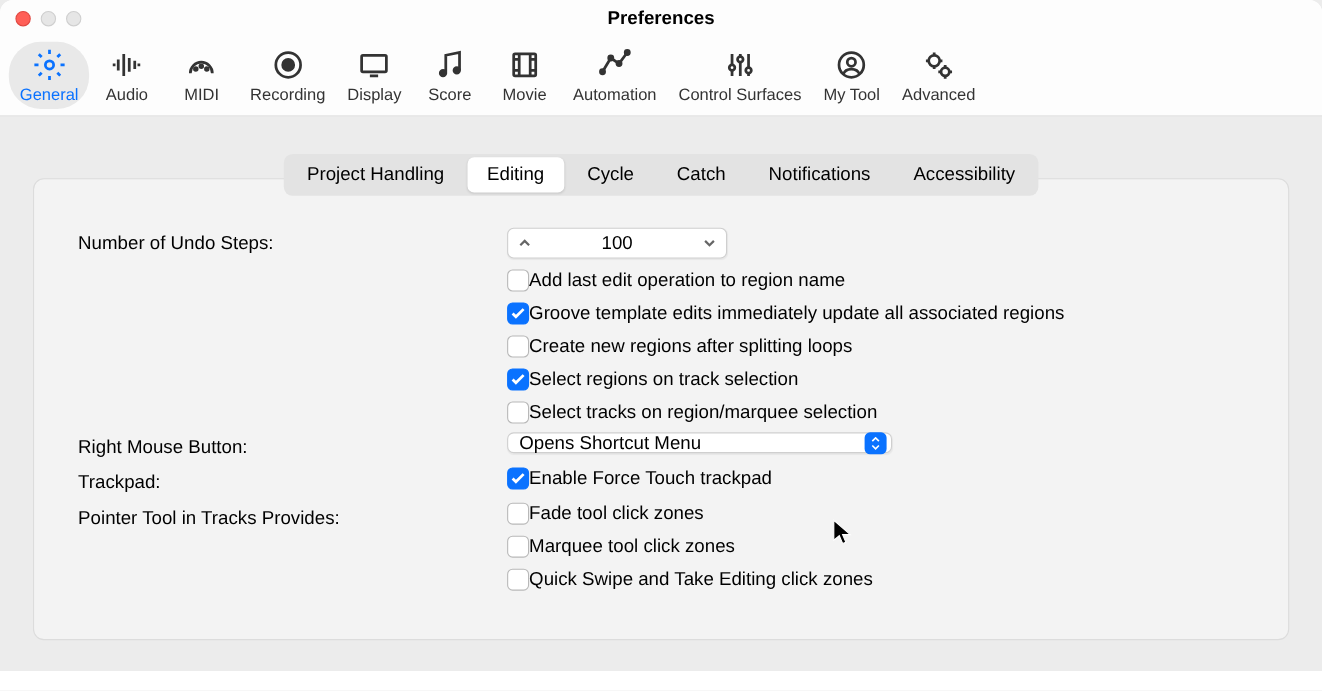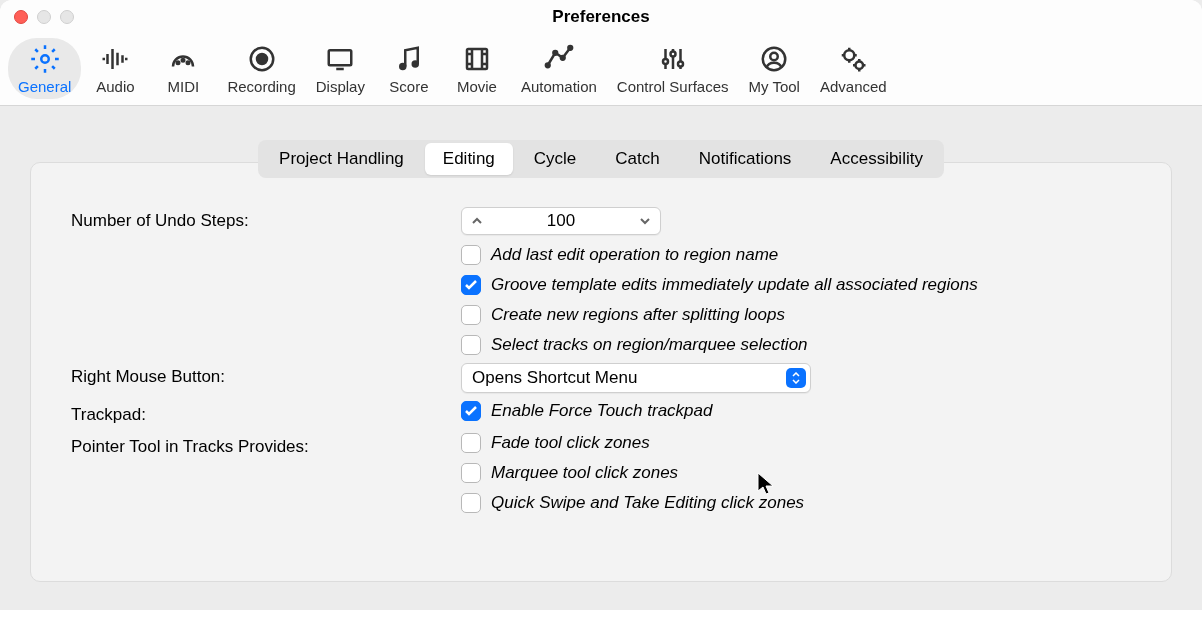--- a/index.html
+++ b/index.html
@@ -141,43 +141,41 @@
       cursor: default;
     }
     .stepper .sval {
       flex: 1;
       text-align: center;
       font-size: 17px;
     }
     .chkrow {
       display: flex;
       align-items: center;
-      gap: 10px;
-      font-style: italic;
     }
     .chk {
       width: 20px; height: 20px;
       border: 1px solid #b8b8b8;
       border-radius: 5px;
       background: #fff;
       display: flex; align-items: center; justify-content: center;
       flex-shrink: 0;
     }
     .chk.on {
       background: #0a72ff;
       border-color: #0a72ff;
     }
     .chk.on svg { stroke: #fff; }
     .select {
       display: inline-flex;
       align-items: center;
       background: #fff;
       border: 1px solid #cfcfcf;
       border-radius: 6px;
-      height: 30px;
+      height: 19px;
       width: 350px;
       padding: 0 4px 0 10px;
       justify-content: space-between;
       box-shadow: 0 1px 1px rgba(0,0,0,0.05);
     }
     .select .sdrop {
       width: 20px; height: 20px;
       background: #0a72ff;
       border-radius: 5px;
       display: flex; flex-direction: column;
@@ -357,20 +355,28 @@
                   <path d="M2 6l3 3 7-7"></path>
                 </svg>
             </div>
             <span>Groove template edits immediately update all associated regions</span>
           </div>
           <div class="chkrow">
             <div class="chk"></div>
             <span>Create new regions after splitting loops</span>
           </div>
           <div class="chkrow">
+            <div class="chk on">
+              <svg viewBox="0 0 14 12" width="14" height="12" fill="none" stroke="#fff" stroke-width="2.5">
+                  <path d="M2 6l3 3 7-7"></path>
+                </svg>
+            </div>
+            <span>Select regions on track selection</span>
+          </div>
+          <div class="chkrow">
             <div class="chk"></div>
             <span>Select tracks on region/marquee selection</span>
           </div>
         </div>
       </div>
 
       <div class="row">
         <div class="rlabel">Right Mouse Button:</div>
         <div class="rcontent">
           <div class="select">

